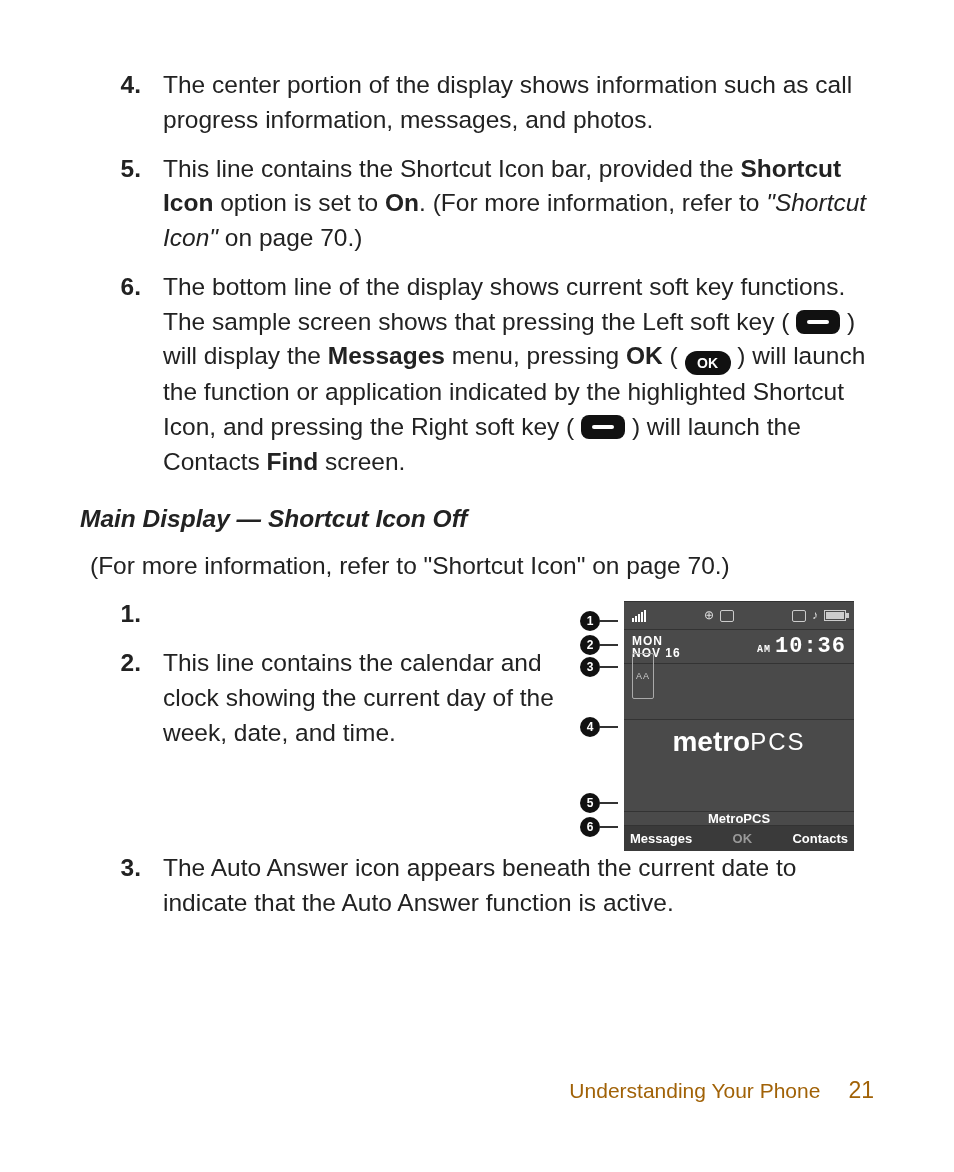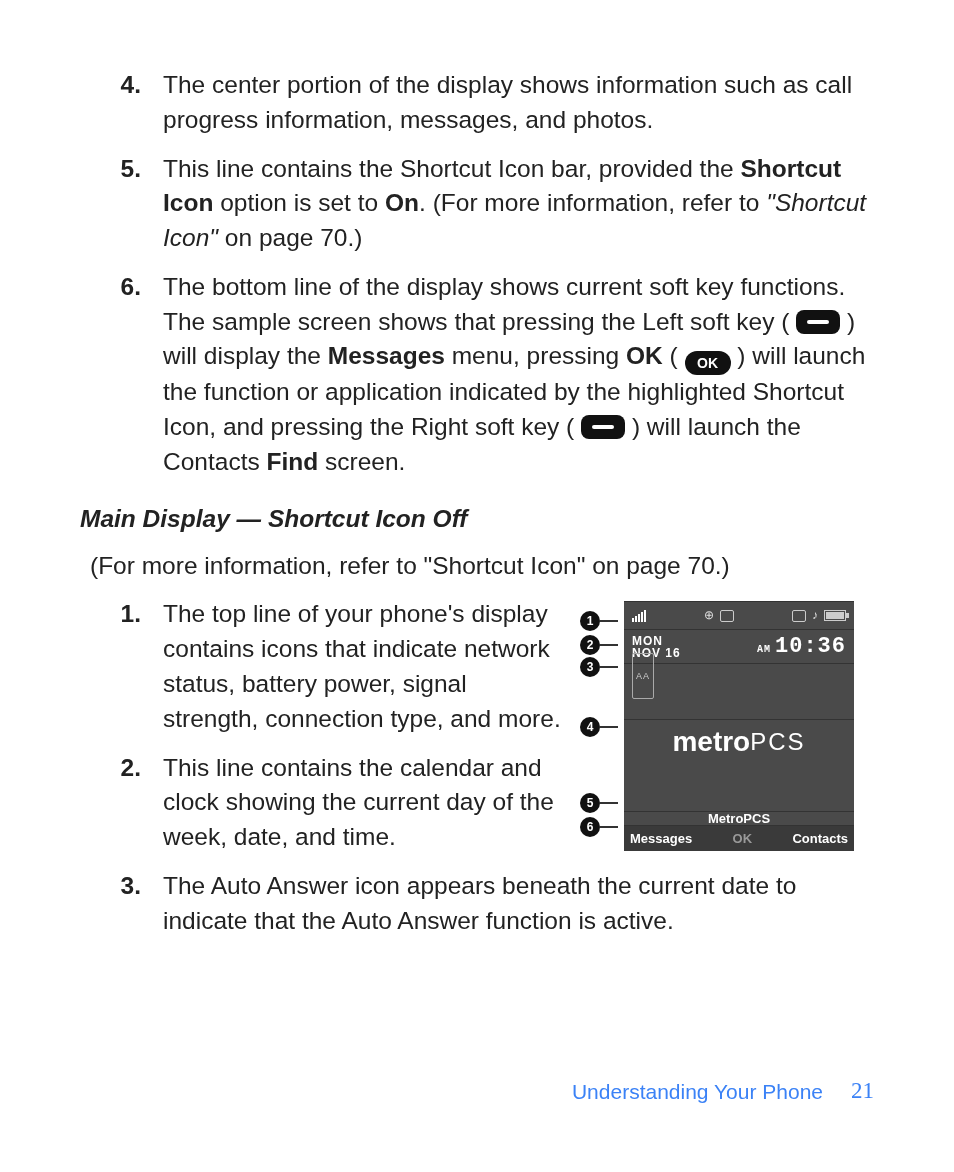--- a/index.html
+++ b/index.html
@@ -97,24 +97,24 @@
   }
   .batt {
     display: inline-block; width: 22px; height: 11px; border: 1px solid #ccc;
     position: relative;
   }
   .batt::before { content:""; position:absolute; right:-4px; top:2px; width:3px; height:5px; background:#ccc; }
   .batt::after { content:""; position:absolute; left:1px; top:1px; width:18px; height:7px; background:#ccc; }
   
   .footer {
     position: absolute; bottom: 68px; right: 80px;
-    font-size: 21px; color: #3b82f6;
-    display: flex; gap: 28px; align-items: flex-end;
-  }
-  .footer .pn { font-size: 23px; font-family: Liberation Serif, serif; }
+    font-size: 21px; color: #a16207;
+    display: flex; gap: 28px; align-items: center;
+  }
+  .footer .pn { font-size: 23px; }
 </style>
 </head>
 <body>
 
 <div class="content">
 
   <div class="indent">
     <div class="li">
       <div class="num">4.</div>
       <div class="txt">The center portion of the display shows information such as call progress information, messages, and photos.</div>
@@ -138,21 +138,20 @@
   <div class="heading">Main Display — Shortcut Icon Off</div>
 
   <div class="refline">
     <span>(For more information, refer to </span><span class="it">"Shortcut Icon"</span><span> on page 70.)</span>
   </div>
 
   <div class="two-col">
     <div class="leftcol indent">
       <div class="li">
         <div class="num">1.</div>
-        <div class="txt">The top line of your phone's display contains icons that indicate network status, battery power, signal strength, connection type, and more.</div>
       </div>
       <div class="li">
         <div class="num">2.</div>
         <div class="txt">This line contains the calendar and clock showing the current day of the week, date, and time.</div>
       </div>
     </div>
 
     <div class="figure-wrap">
       <div class="callouts" id="callout-col">
           <div class="callout-row" style="margin-top: 10px;">

